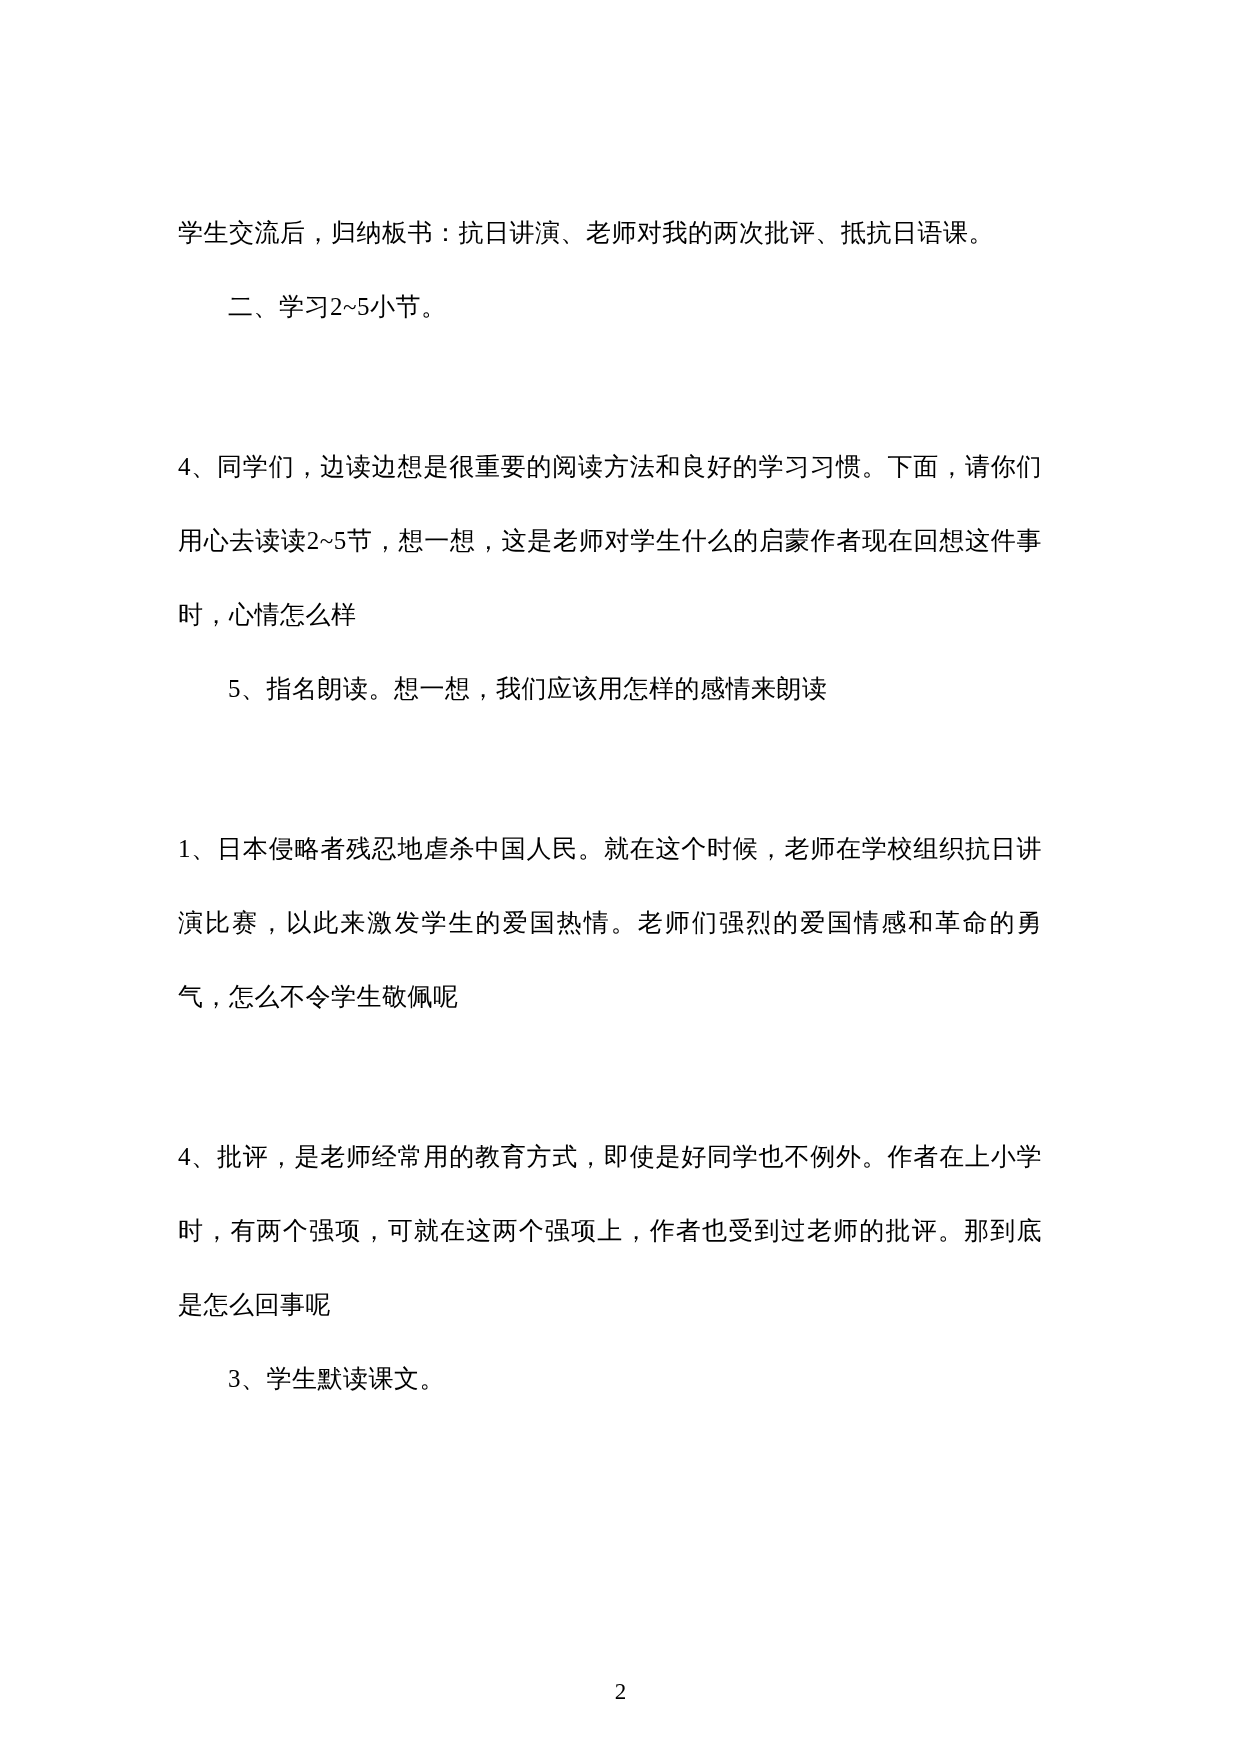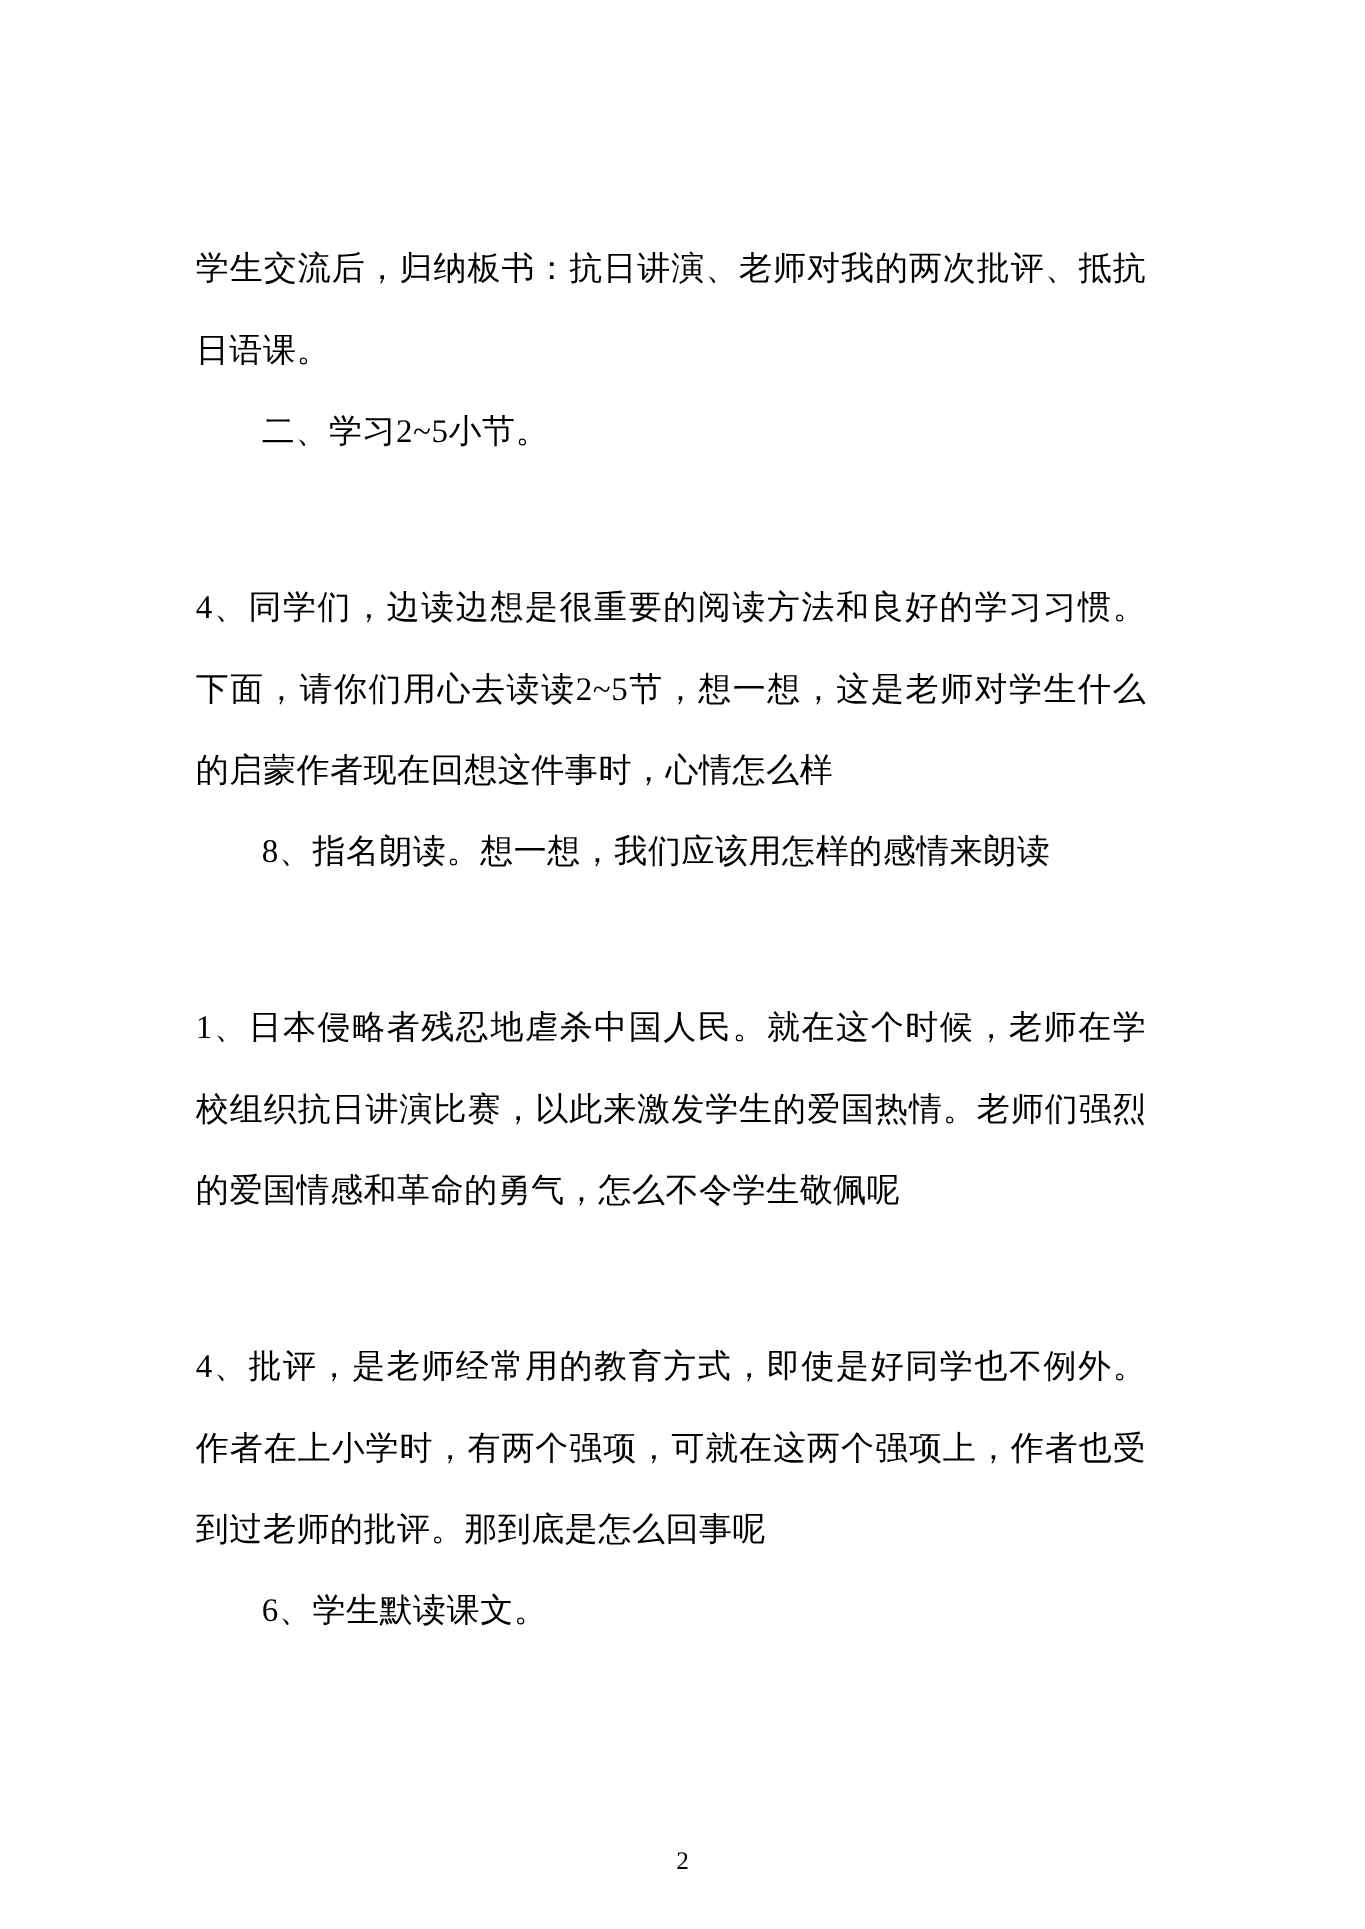--- a/index.html
+++ b/index.html
@@ -12,23 +12,23 @@
     width: 1241px;
     height: 1754px;
     background: #ffffff;
     overflow: hidden;
     font-family: "Liberation Serif", "DejaVu Serif", serif;
     color: #000000;
   }
   .doc-body {
     position: absolute;
     left: 178px;
-    top: 208px;
+    top: 196px;
     width: 864px;
-    font-size: 30px;
+    font-size: 25px;
     line-height: 74px;
     text-align: justify;
     text-justify: inter-ideograph;
     letter-spacing: 0.5px;
   }
   .para {
     margin: 0;
     padding: 0;
   }
   
@@ -50,19 +50,19 @@
   }
 </style>
 </head>
 <body>
 
 <div class="page">
   <div class="doc-body">
     <p class="para">学生交流后，归纳板书：抗日讲演、老师对我的两次批评、抵抗日语课。</p>
     <p class="para indent">二、学习2~5小节。</p>
     <p class="para gap">4、同学们，边读边想是很重要的阅读方法和良好的学习习惯。下面，请你们用心去读读2~5节，想一想，这是老师对学生什么的启蒙作者现在回想这件事时，心情怎么样</p>
-    <p class="para indent">8、指名朗读。想一想，我们应该用怎样的感情来朗读</p>
+    <p class="para indent">5、指名朗读。想一想，我们应该用怎样的感情来朗读</p>
     <p class="para gap">1、日本侵略者残忍地虐杀中国人民。就在这个时候，老师在学校组织抗日讲演比赛，以此来激发学生的爱国热情。老师们强烈的爱国情感和革命的勇气，怎么不令学生敬佩呢</p>
     <p class="para gap">4、批评，是老师经常用的教育方式，即使是好同学也不例外。作者在上小学时，有两个强项，可就在这两个强项上，作者也受到过老师的批评。那到底是怎么回事呢</p>
-    <p class="para indent">6、学生默读课文。</p>
+    <p class="para indent">3、学生默读课文。</p>
   </div>
   <div class="page-number">2</div>
 </div>
 
 </body></html>

